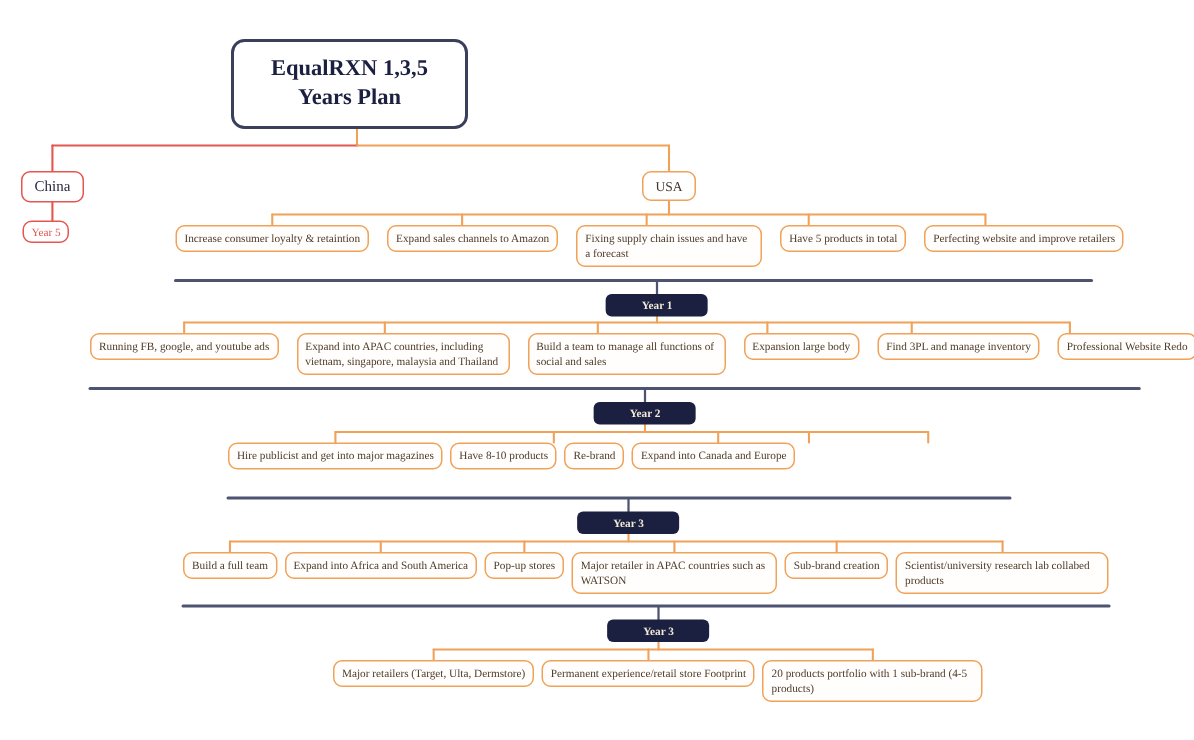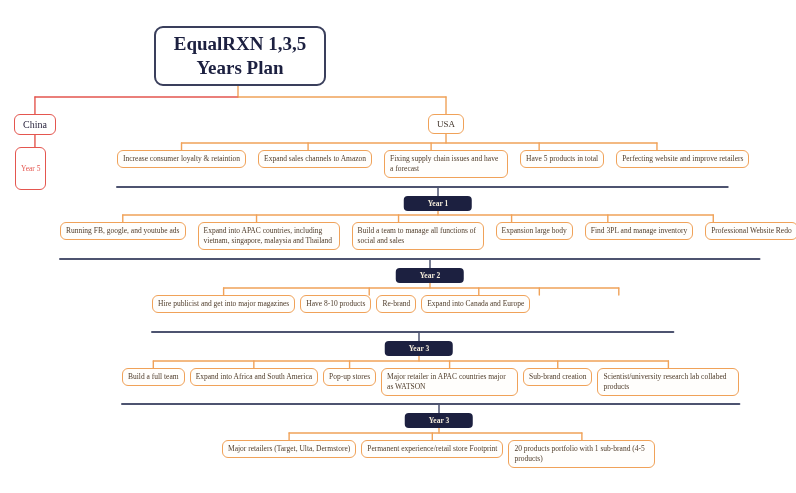--- a/index.html
+++ b/index.html
@@ -1,31 +1,31 @@
 <!DOCTYPE html>
 <html><head>
 <meta charset="utf-8">
 <style>
   html,body{margin:0;padding:0;background:#ffffff;}
   body{width:796px;height:493px;overflow:hidden;font-family:"Liberation Serif","DejaVu Serif",serif;}
   .canvas{position:relative;width:796px;height:493px;background:#ffffff;}
   #connectors{position:absolute;left:0;top:0;z-index:0;}
   .node,.row,.badge,.root-node{position:absolute;z-index:1;}
   .root-node{
-    left:154px;top:26px;width:172px;height:60px;box-sizing:border-box;
+    left:154px;top:26px;width:158px;height:60px;box-sizing:border-box;
     border:2px solid #3A3F5C;border-radius:9px;background:#ffffff;
     display:flex;align-items:center;justify-content:center;text-align:center;
-    font-weight:bold;font-size:19px;line-height:1.25;color:#1C2040;padding:2px 10px;
+    font-weight:bold;font-size:15px;line-height:1.25;color:#1C2040;padding:2px 10px;
   }
   .node{
     border:1.5px solid #F0A259;border-radius:6px;background:#ffffff;
     color:#43362C;font-size:9px;padding:4px 8px;white-space:nowrap;
   }
   .node.red{border-color:#E4564F;color:#2B2640;font-size:10px;}
-  .node.small-red{border-color:#E4564F;color:#E4564F;font-size:7.5px;padding:16px 5px;}
+  .node.small-red{border-color:#E4564F;color:#E4564F;font-size:7.5px;padding:2px 5px;}
   .badge{
     background:#1C2040;color:#F2EAD9;font-weight:bold;font-size:7.5px;
     padding:3px 24px;border-radius:4px;transform:translateX(-50%);white-space:nowrap;
   }
   .row{display:flex;gap:5px;align-items:flex-start;}
   .item{
     border:1.4px solid #F0A259;border-radius:6px;background:#fffefc;
     color:#4F3C2A;font-size:7.5px;line-height:1.3;padding:3px 5px;
     white-space:nowrap;box-sizing:border-box;
   }
@@ -120,21 +120,21 @@
     <div class="item">Re-brand</div>
     <div class="item">Expand into Canada and Europe</div>
   </div>
 
   <div class="badge" id="badge3" style="left:419px;top:341px;">Year 3</div>
 
   <div class="row" id="row3" style="left:122px;top:368px;">
     <div class="item">Build a full team</div>
     <div class="item">Expand into Africa and South America</div>
     <div class="item">Pop-up stores</div>
-    <div class="item wrap" style="width:137px;">Major retailer in APAC countries major as WATSON</div>
+    <div class="item wrap" style="width:137px;">Major retailer in APAC countries such as WATSON</div>
     <div class="item">Sub-brand creation</div>
     <div class="item wrap" style="width:142px;">Scientist/university research lab collabed products</div>
   </div>
 
   <div class="badge" id="badge4" style="left:439px;top:413px;">Year 3</div>
 
   <div class="row" id="row4" style="left:222px;top:440px;">
     <div class="item">Major retailers (Target, Ulta, Dermstore)</div>
     <div class="item">Permanent experience/retail store Footprint</div>
     <div class="item wrap" style="width:147px;">20 products portfolio with 1 sub-brand (4-5 products)</div>

